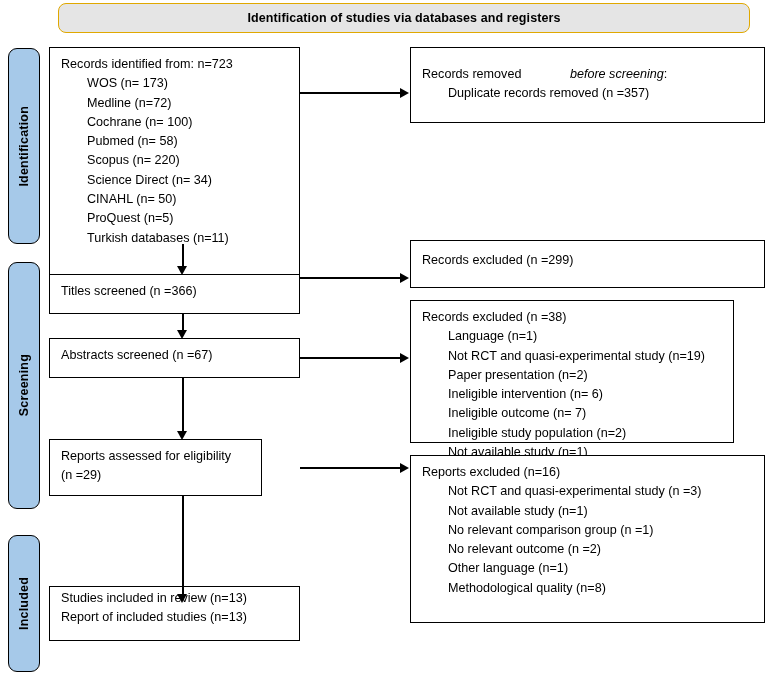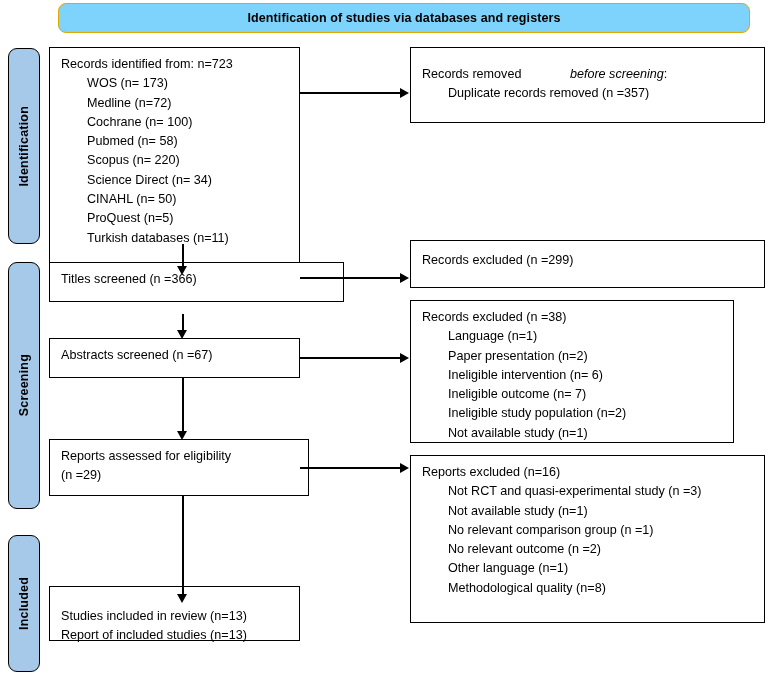--- a/index.html
+++ b/index.html
@@ -16,21 +16,21 @@
     overflow: hidden;
   }
 
   
   .banner {
     position: absolute;
     left: 58px;
     top: 3px;
     width: 692px;
     height: 30px;
-    background: #7dd3fc;
+    background: #e5e5e5;
     border: 1px solid #E0A800;
     border-radius: 8px;
     box-sizing: border-box;
     display: flex;
     align-items: center;
     justify-content: center;
   }
   .banner-text {
     font-size: 12.5px;
     font-weight: bold;
@@ -75,24 +75,24 @@
   .box .line {
     font-size: 12.6px;
     line-height: 19.3px;
     white-space: pre;
   }
   .box .line.indent { padding-left: 26px; }
   .box .line .ital { font-style: italic; margin-left: 45px; }
 
   
   #box-identified      { left: 49px; top: 47px;  width: 251px; height: 235px; }
-  #box-titles          { left: 49px; top: 262px; width: 295px; height: 40px; }
+  #box-titles          { left: 49px; top: 274px; width: 251px; height: 40px; }
   #box-abstracts       { left: 49px; top: 338px; width: 251px; height: 40px; }
-  #box-reports-elig    { left: 49px; top: 439px; width: 260px; height: 57px; }
-  #box-included        { left: 49px; top: 586px; width: 251px; height: 55px; padding-top: 20px; }
+  #box-reports-elig    { left: 49px; top: 439px; width: 213px; height: 57px; }
+  #box-included        { left: 49px; top: 586px; width: 251px; height: 55px; padding-top: 2px; }
 
   
   #box-removed         { left: 410px; top: 47px;  width: 355px; height: 76px; padding-top: 17px; }
   #box-excluded-titles { left: 410px; top: 240px; width: 355px; height: 48px; padding-top: 10px; }
   #box-excluded-abs    { left: 410px; top: 300px; width: 324px; height: 143px; }
   #box-excluded-rep    { left: 410px; top: 455px; width: 355px; height: 168px; }
 
   
   .conn {
     position: absolute;
@@ -160,20 +160,21 @@
   <div class="line">Records excluded (n =299)</div>
 </div>
 
 <div class="box" id="box-abstracts">
   <div class="line">Abstracts screened (n =67)</div>
 </div>
 
 <div class="box" id="box-excluded-abs">
   <div class="line">Records excluded (n =38)</div>
   <div class="line indent">Language (n=1)</div>
+  <div class="line indent">Not RCT and quasi-experimental study (n=19)</div>
   <div class="line indent">Paper presentation (n=2)</div>
   <div class="line indent">Ineligible intervention (n= 6)</div>
   <div class="line indent">Ineligible outcome (n= 7)</div>
   <div class="line indent">Ineligible study population (n=2)</div>
   <div class="line indent">Not available study (n=1)</div>
 </div>
 
 <div class="box" id="box-reports-elig">
   <div class="line">Reports assessed for eligibility</div>
   <div class="line">(n =29)</div>

